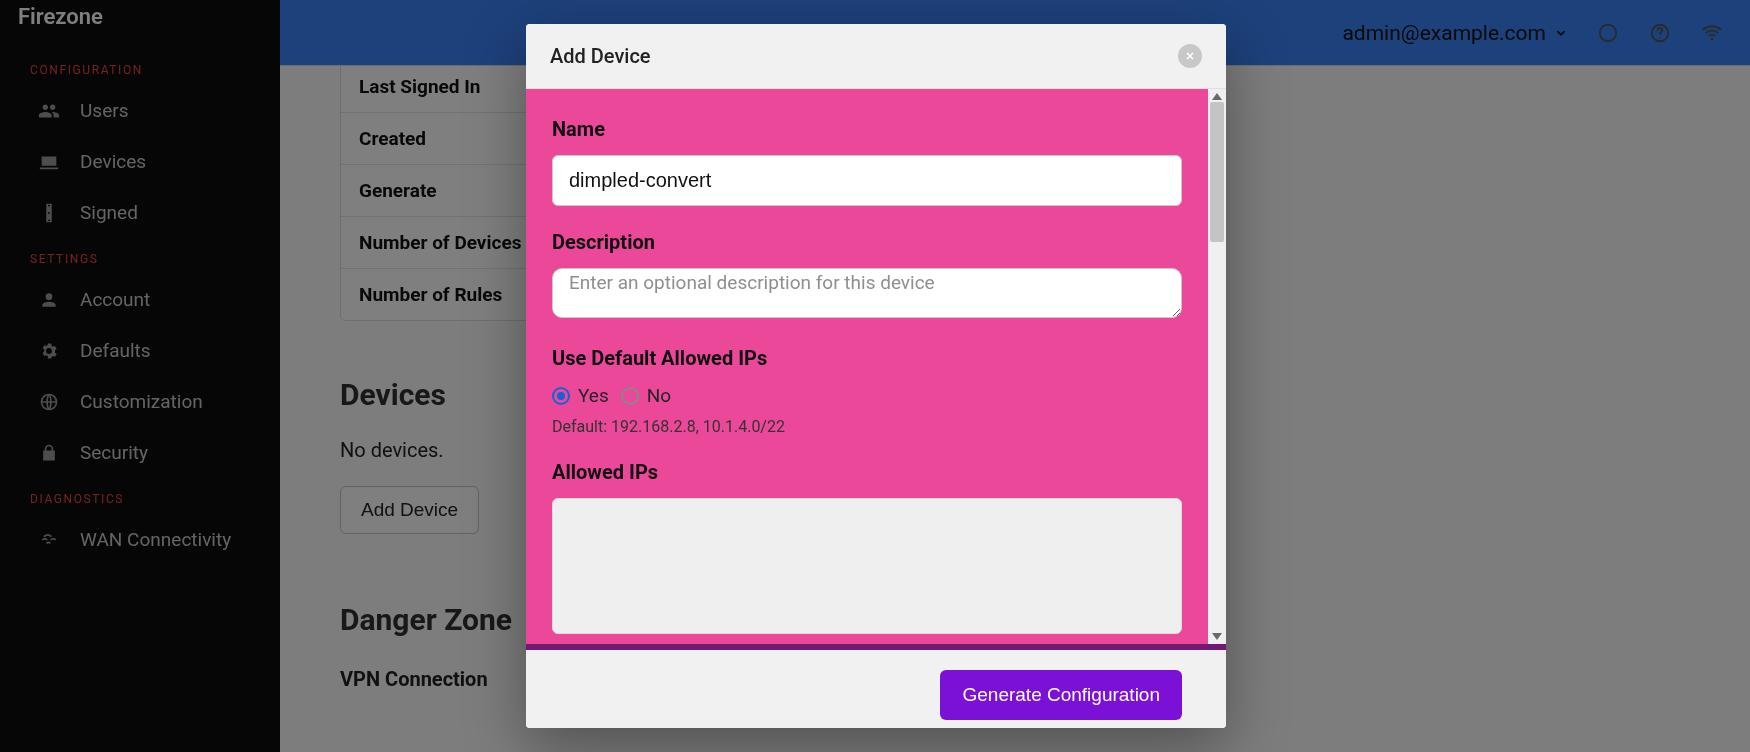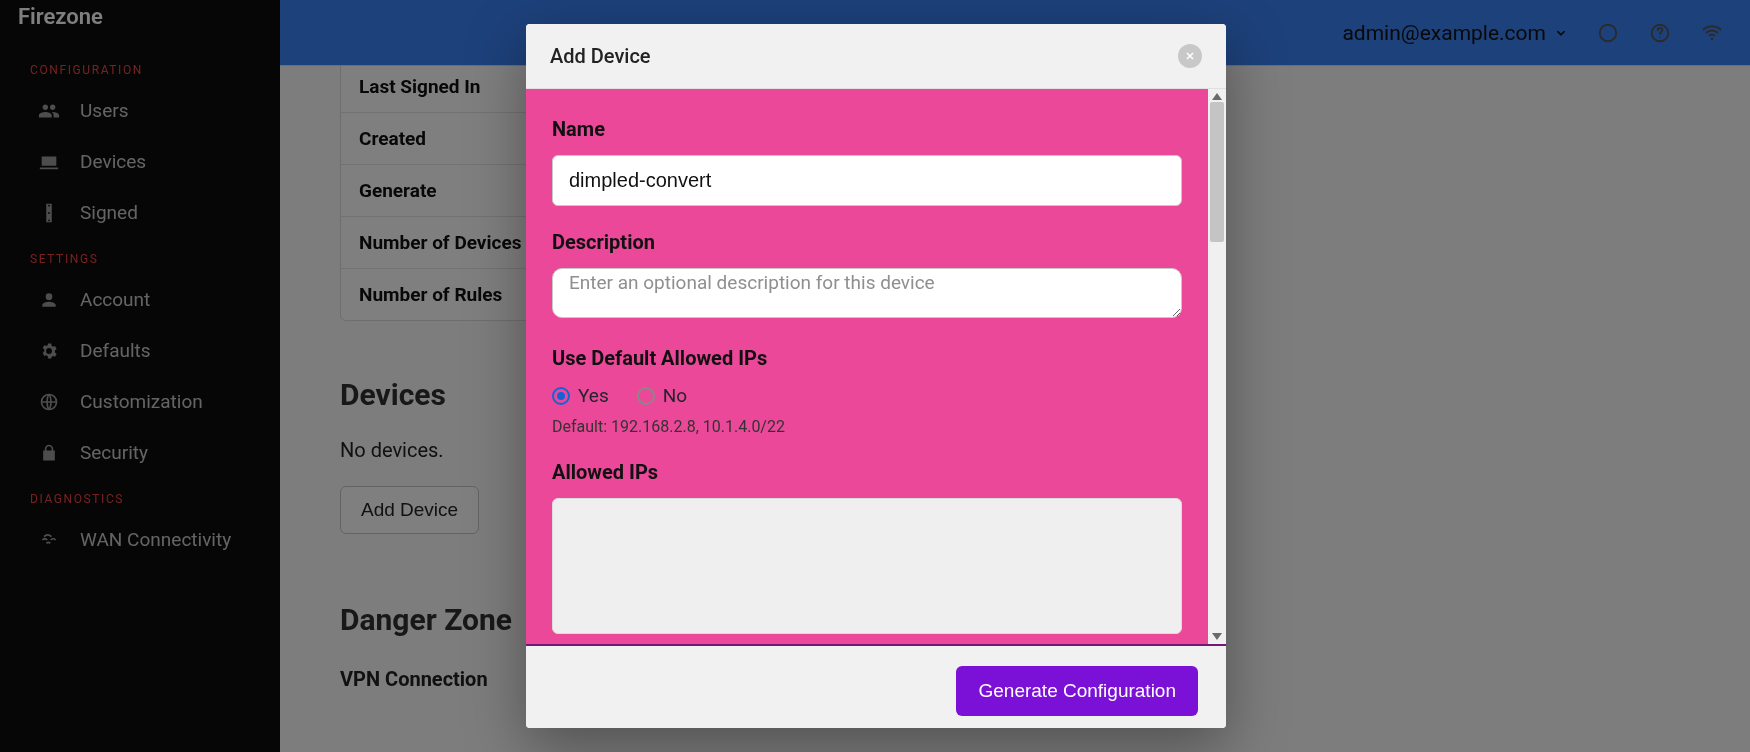--- a/index.html
+++ b/index.html
@@ -257,21 +257,21 @@
     padding: 2px 16px;
     font-size: 19px;
     color: #111;
     resize: both;
     min-height: 50px;
     font-family: inherit;
   }
   .form-textarea::placeholder { color: #8f8f8f; }
   .form-group { margin-bottom: 24px; }
 
-  .radio-row { display:flex; gap: 28px; align-items:center; margin-bottom: 10px; }
+  .radio-row { display:flex; gap: 12px; align-items:center; margin-bottom: 10px; }
   .radio-row label { font-size: 19px; display:flex; align-items:center; gap:8px; cursor:pointer; }
   input[type=radio]{
     appearance:none;
     width:18px;height:18px;border:2px solid #1463d6;border-radius:50%;
     display:inline-block;position:relative;cursor:pointer;
   }
   input[type=radio]:checked::after{
     content:"";position:absolute;inset:3px;background:#1463d6;border-radius:50%;
   }
   input[type=radio].gray{border-color:#888;}
@@ -280,22 +280,22 @@
   .allowed-ips-box {
     width:100%;
     height:136px;
     background:#efefef;
     border:1px solid #dcdcdc;
     border-radius:6px;
   }
 
   .modal-footer {
     background:#f1f1f1;
-    border-top:2px solid #701a75;
-    padding:20px 28px;
+    border-top:6px solid #701a75;
+    padding:20px 44px;
     display:flex;
     justify-content:flex-end;
   }
   .btn-primary {
     background:#7b11d6;
     color:#fff;
     border:none;
     border-radius:6px;
     padding:14px 22px;
     font-size:19px;

